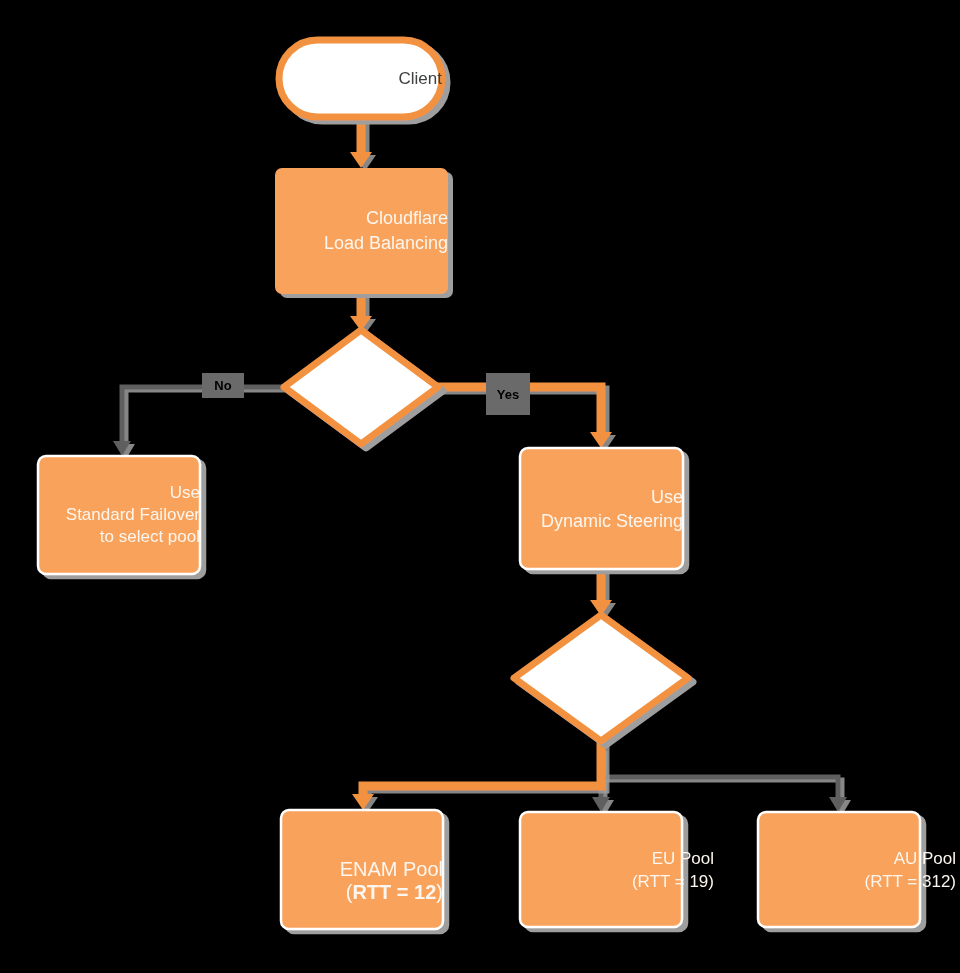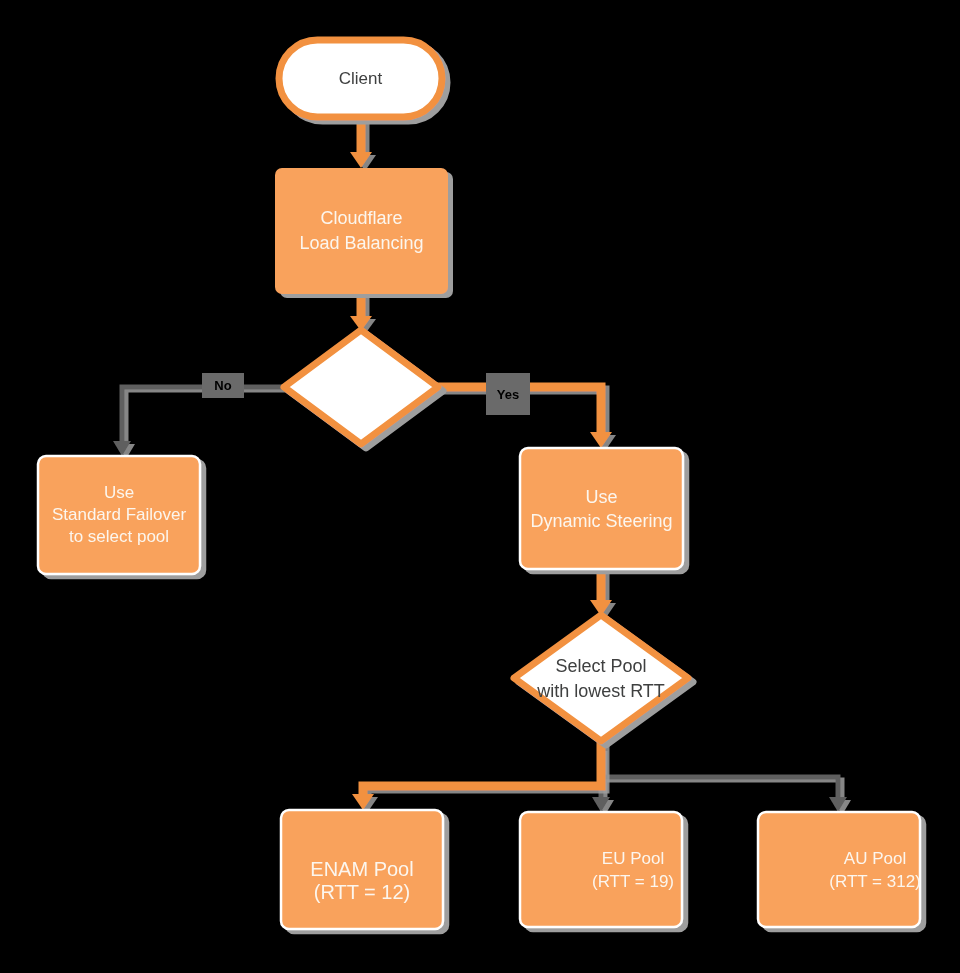--- a/index.html
+++ b/index.html
@@ -10,21 +10,21 @@
     background: #000000;
     font-family: "Liberation Sans", "DejaVu Sans", sans-serif;
     overflow: hidden;
   }
   .canvas svg { position: absolute; left: 0; top: 0; }
 
   .node-text {
     position: absolute;
     display: flex;
     flex-direction: column;
-    align-items: center;
+    align-items: flex-end;
     justify-content: center;
     text-align: center;
     pointer-events: none;
   }
   .line { white-space: nowrap; }
 
   .text-dark  { color: #3F4040; }
   .text-light { color: #FCF6EE; }
 
   .client-label     { left: 279px; top: 40px;  width: 163px; height: 77px;  font-size: 17px; }
@@ -44,21 +44,21 @@
     justify-content: center;
     background: #6A6A6A;
     color: #000000;
     font-size: 13px;
     font-weight: 600;
     pointer-events: none;
   }
   .no-label  { left: 202px; top: 373px; width: 42px; height: 25px; }
   .yes-label { left: 486px; top: 373px; width: 44px; height: 42px; }
 
-  .bold { font-weight: 400; margin-top: 12px; }
+  .bold { font-weight: 700; margin-top: 12px; }
 </style>
 </head>
 <body>
 
 <div class="canvas">
 
   <svg width="960" height="973" viewBox="0 0 960 973">
     <defs>
       <filter id="shadowNode" filterUnits="userSpaceOnUse" x="0" y="0" width="960" height="973">
         <feDropShadow dx="5" dy="4" stdDeviation="0" flood-color="#9E9E9E" flood-opacity="1"></feDropShadow>
@@ -117,24 +117,20 @@
     <div class="line">Use</div>
     <div class="line">Standard Failover</div>
     <div class="line">to select pool</div>
   </div>
 
   <div class="node-text dynamic-text text-light">
     <div class="line">Use</div>
     <div class="line">Dynamic Steering</div>
   </div>
 
-  <div class="node-text d2-text text-dark">
-    <div class="line">Select Pool</div>
-    <div class="line">with lowest RTT</div>
-  </div>
 
   <div class="node-text enam-text text-light">
     <div class="line">ENAM Pool</div>
     <div class="line"><span>(</span><span class="bold">RTT = 12</span><span>)</span></div>
   </div>
 
   <div class="node-text eu-text text-light">
     <div class="line">EU Pool</div>
     <div class="line">(RTT = 19)</div>
   </div>

